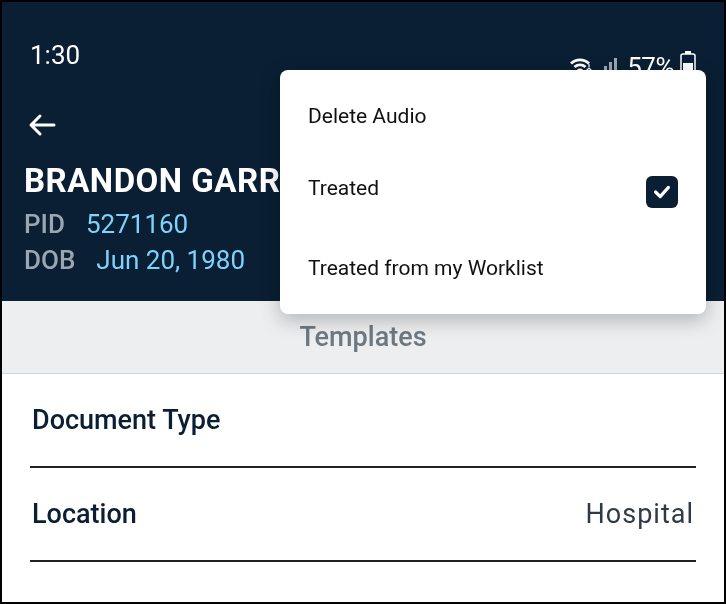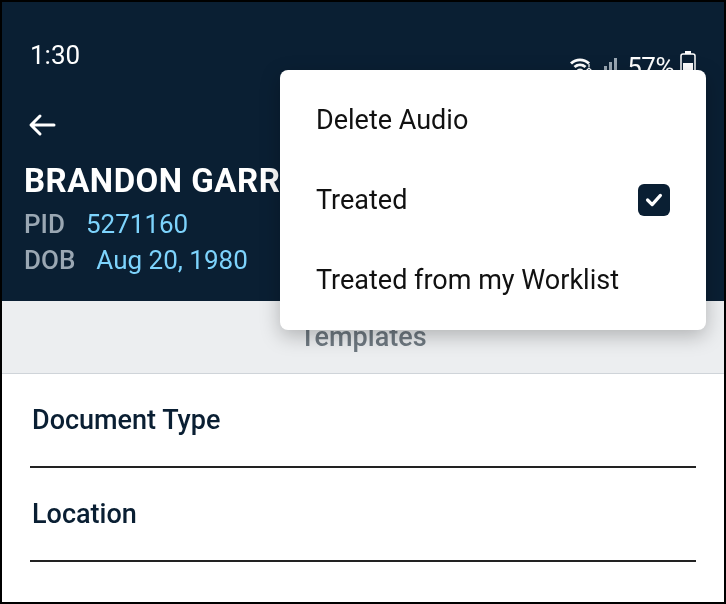--- a/index.html
+++ b/index.html
@@ -84,23 +84,23 @@
     right: 18px;
     width: 426px;
     background: #fff;
     border-radius: 8px;
     box-shadow: 0 6px 20px rgba(0,0,0,0.25);
     padding: 10px 0;
   }
   .menu-item {
     display: flex;
     justify-content: space-between;
-    align-items: center;
-    padding: 24px 36px;
-    font-size: 27px;
+    align-items: flex-start;
+    padding: 24px 28px;
+    font-size: 21px;
     color: #111;
     cursor: pointer;
   }
   .checkbox {
     width: 32px; height: 32px;
     background: #0a1f33;
     border-radius: 6px;
     display: flex; align-items: center; justify-content: center;
   }
   .checkbox svg { width: 22px; height: 22px; }
@@ -149,36 +149,37 @@
   </div>
 
   <div class="patient-block">
     <div class="patient-name">BRANDON GARRETT</div>
     <div class="patient-row">
       <span class="patient-label">PID</span>
       <span class="patient-value">5271160</span>
     </div>
     <div class="patient-row">
       <span class="patient-label">DOB</span>
-      <span class="patient-value">Aug 20, 1980</span>
+      <span class="patient-value">Jun 20, 1980</span>
     </div>
   </div>
 </div>
 
 <div class="tabs-row">
   <div class="tab">Templates</div>
 </div>
 
 <div class="form-section">
   <div class="form-row">
     <span class="label">Document Type</span>
     <span class="value"></span>
   </div>
   <div class="form-row">
     <span class="label">Location</span>
+    <span class="value">Hospital</span>
   </div>
 </div>
 
 <div class="menu">
   <div class="menu-item">
     <span>Delete Audio</span>
   </div>
   <div class="menu-item">
     <span>Treated</span>
     <span class="checkbox">

